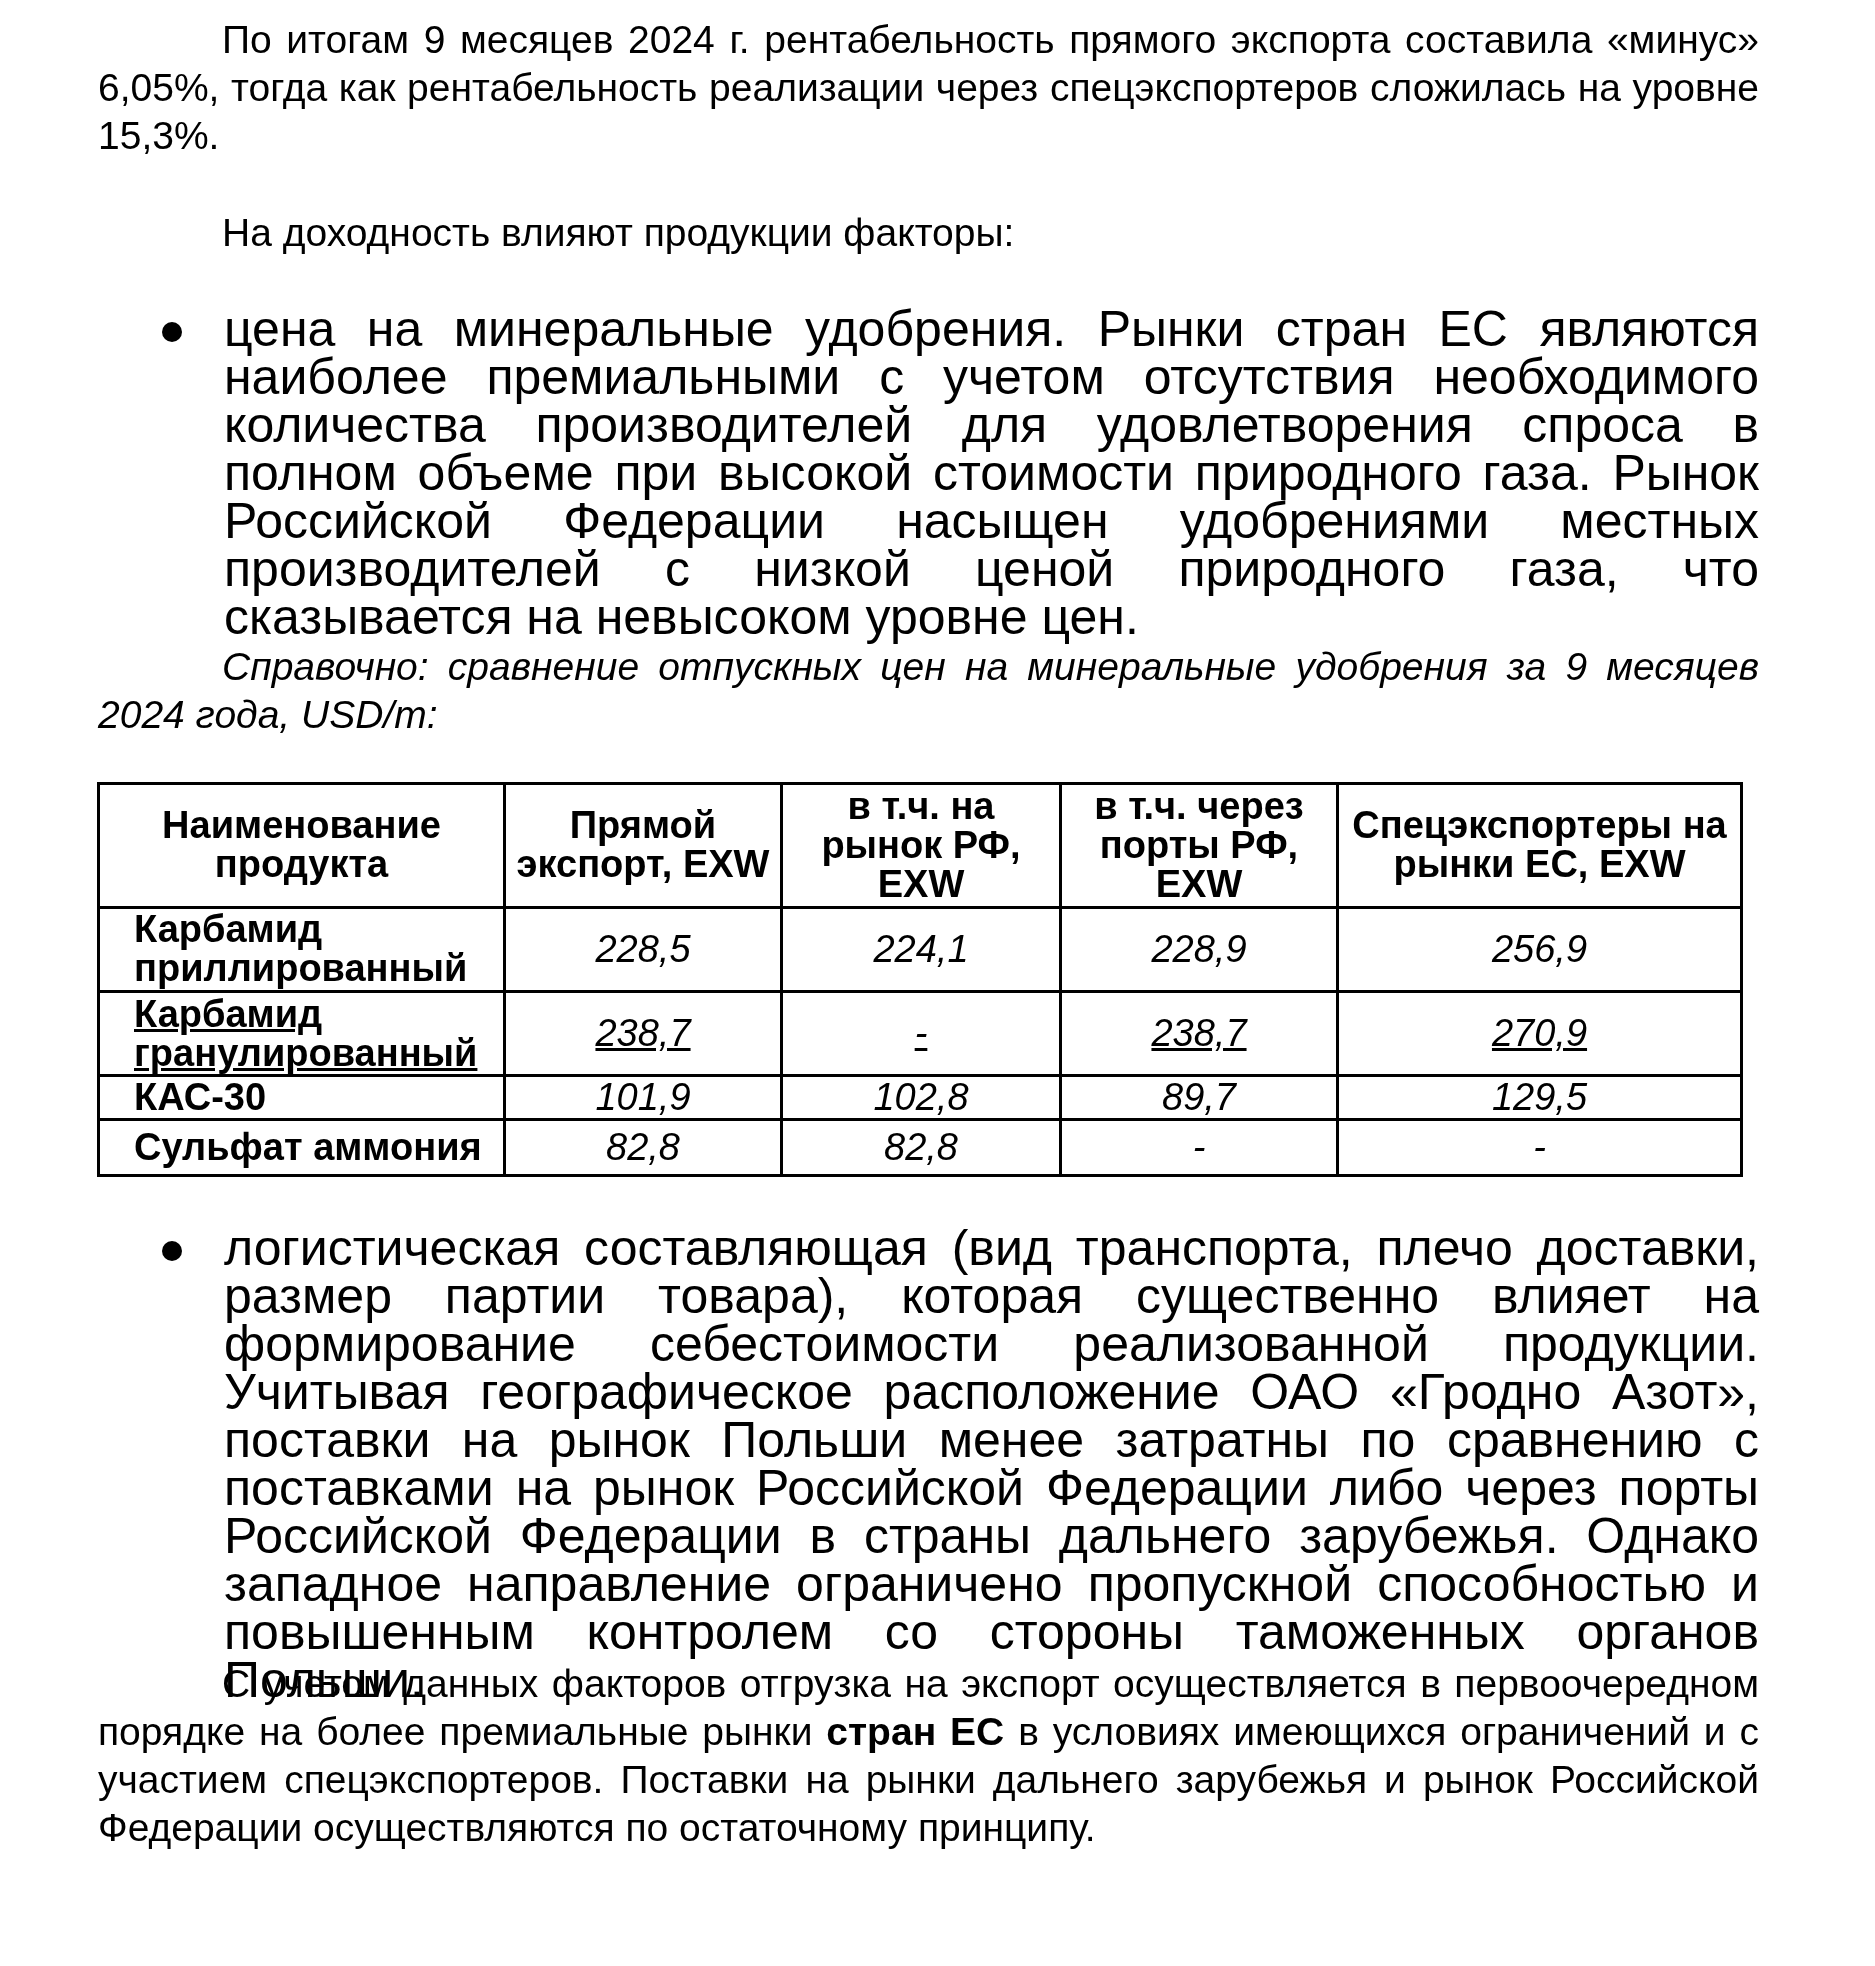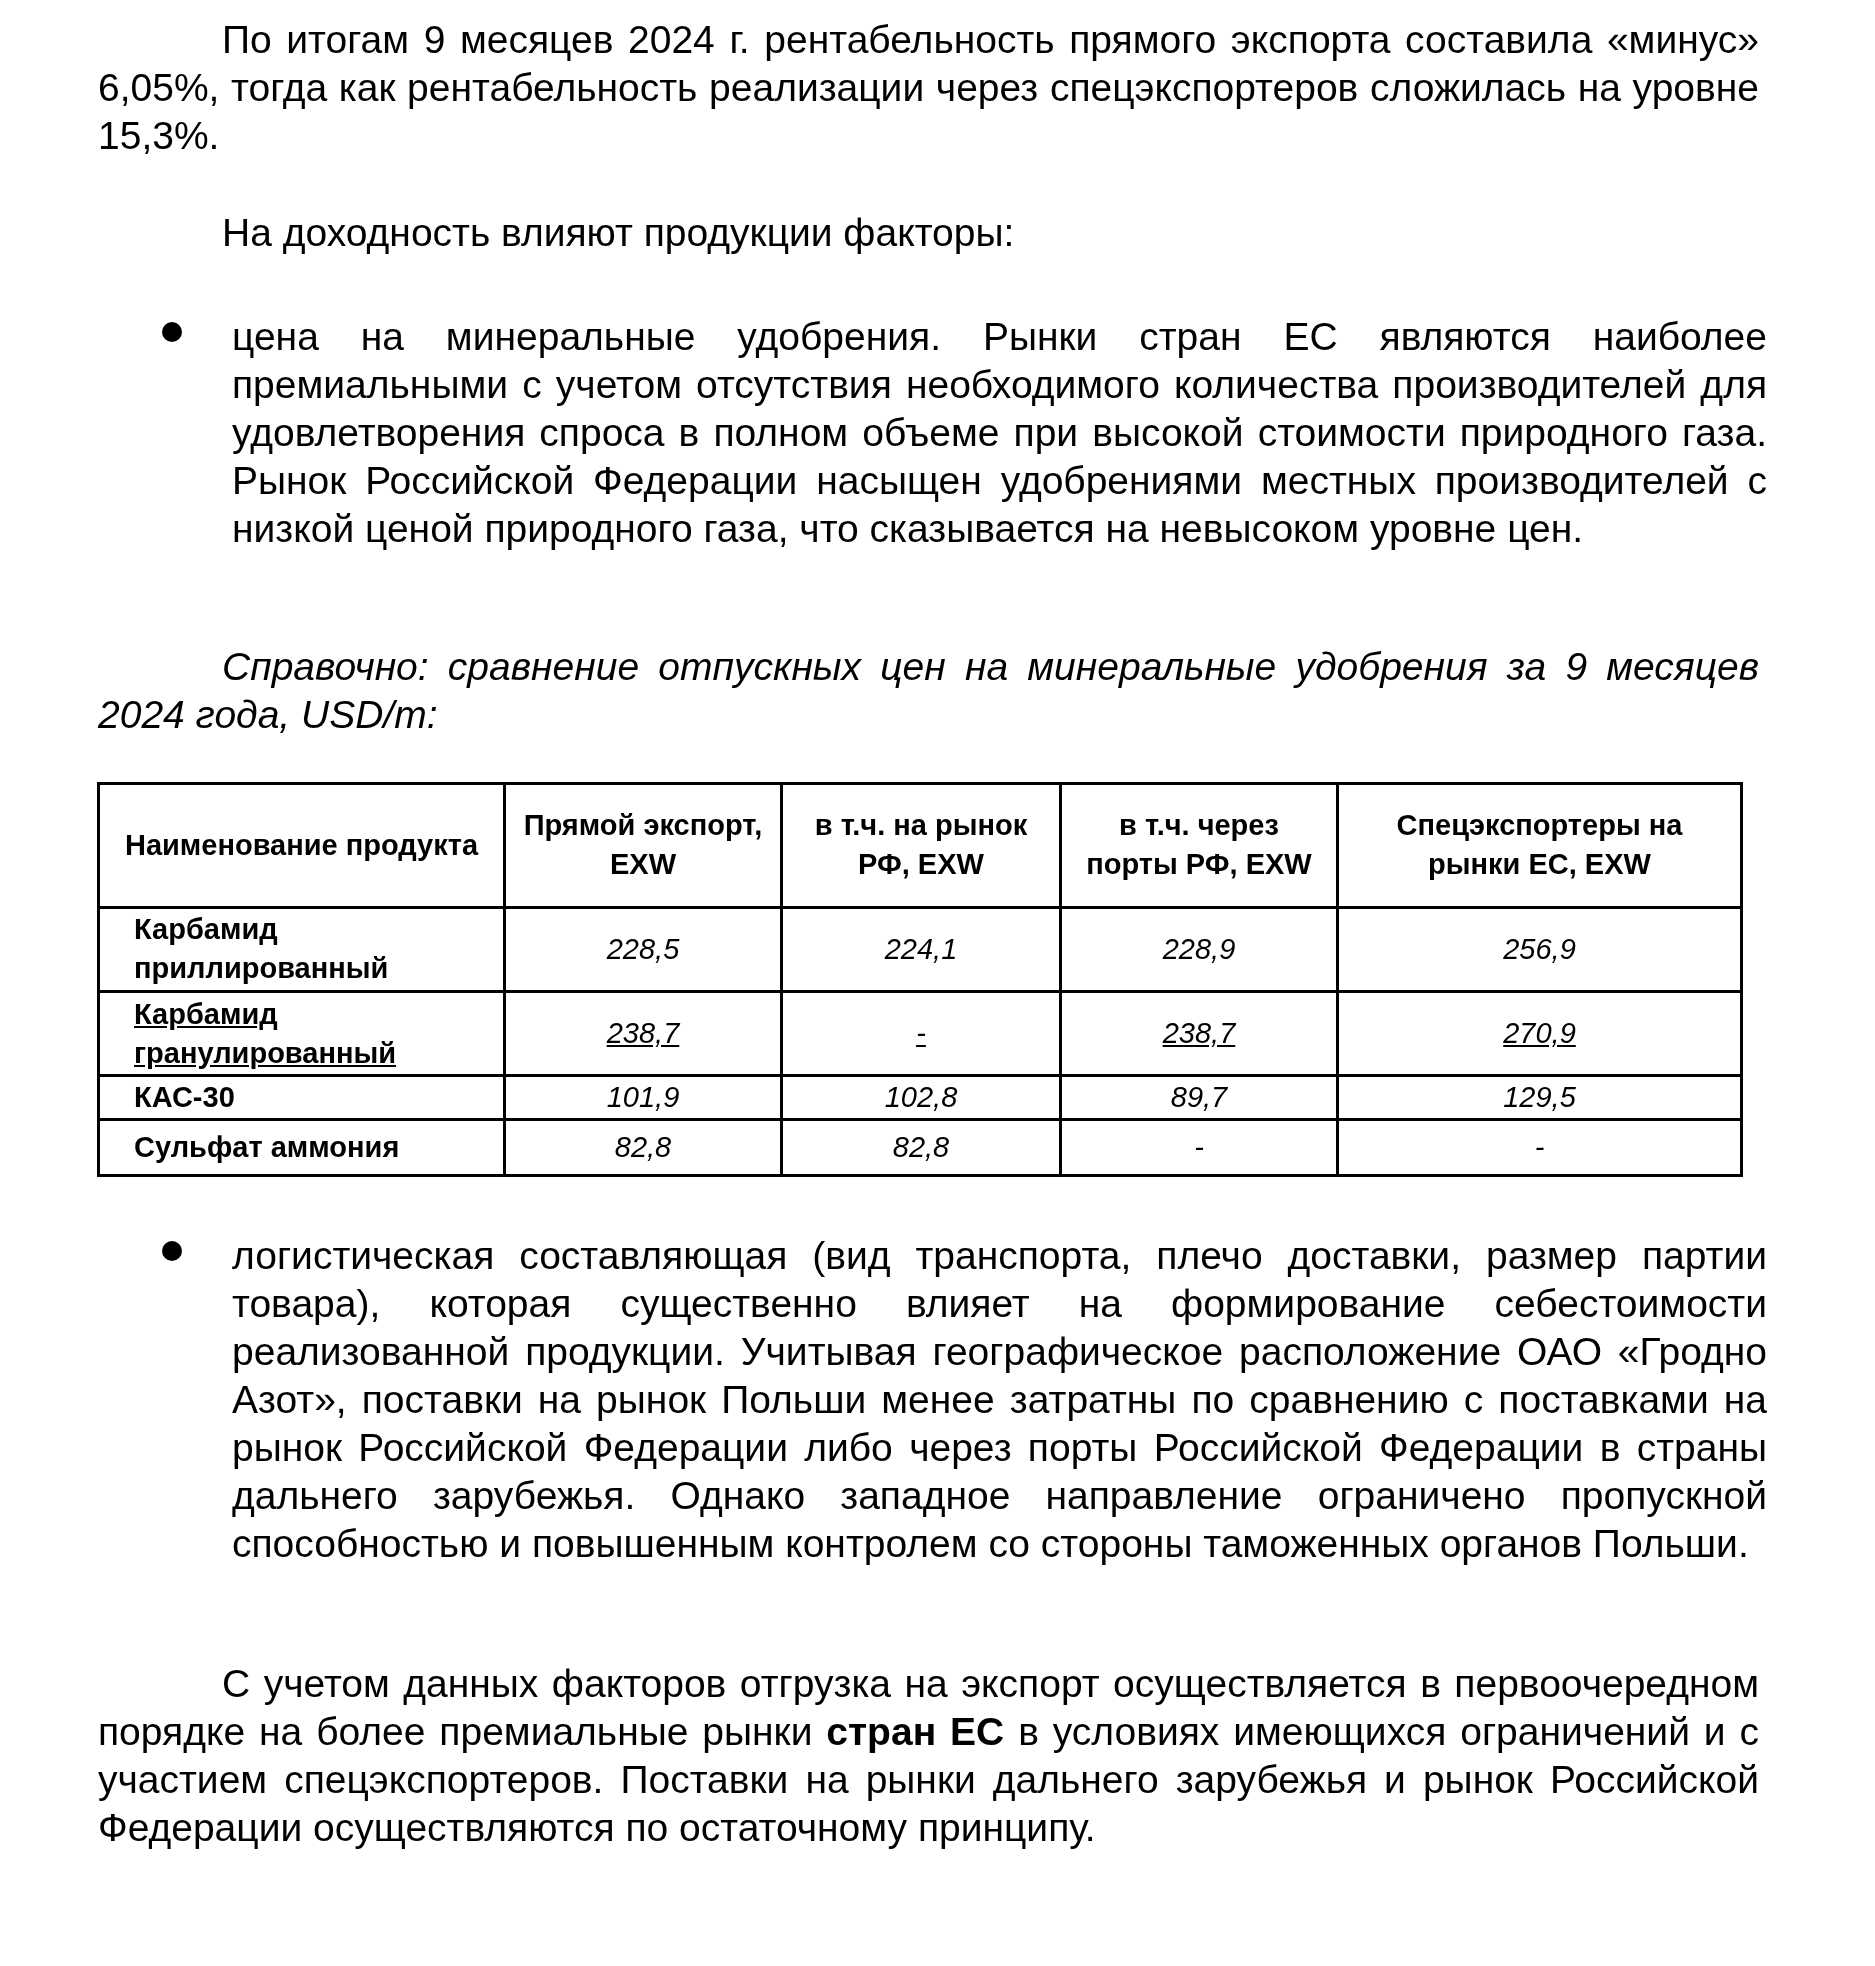--- a/index.html
+++ b/index.html
@@ -11,35 +11,35 @@
   .para {
     position: absolute; left: 90px; width: 1661px;
     font-size: 39px; line-height: 48px;
     text-align: justify; text-align-last: left;
     margin: 0;
   }
   .para.indent { text-indent: 124px; }
   .para.italic { font-style: italic; }
   .bullet-item {
     position: absolute; left: 216px; width: 1535px;
-    font-size: 39px; line-height: 48px;
-    text-align: justify; text-align-last: left; margin: 8px;
+    font-size: 50px; line-height: 48px;
+    text-align: justify; text-align-last: left; margin: 0;
   }
   .bullet-dot {
     position: absolute; left: 154px; width: 20px; height: 20px;
     border-radius: 50%; background: #000000;
   }
   b.strong { font-weight: bold; }
 
   
   .tbl {
     position: absolute; left: 89px; top: 782px;
     width: 1643px; height: 395px;
     border-collapse: collapse; table-layout: fixed;
-    font-size: 29px; line-height: 39px;
+    font-size: 38px; line-height: 39px;
   }
   .tbl td, .tbl th {
     border: 3.4px solid #000000; padding: 0 8.4px; vertical-align: middle;
     overflow: hidden;
   }
   .tbl th { font-weight: bold; text-align: center; }
   .tbl td.name { font-weight: bold; text-align: left; padding-left: 34px; }
   .tbl td.val { font-style: italic; text-align: center; }
   .tbl tr.hdr { height: 123px; }
   .tbl tr.r1 { height: 84px; }

